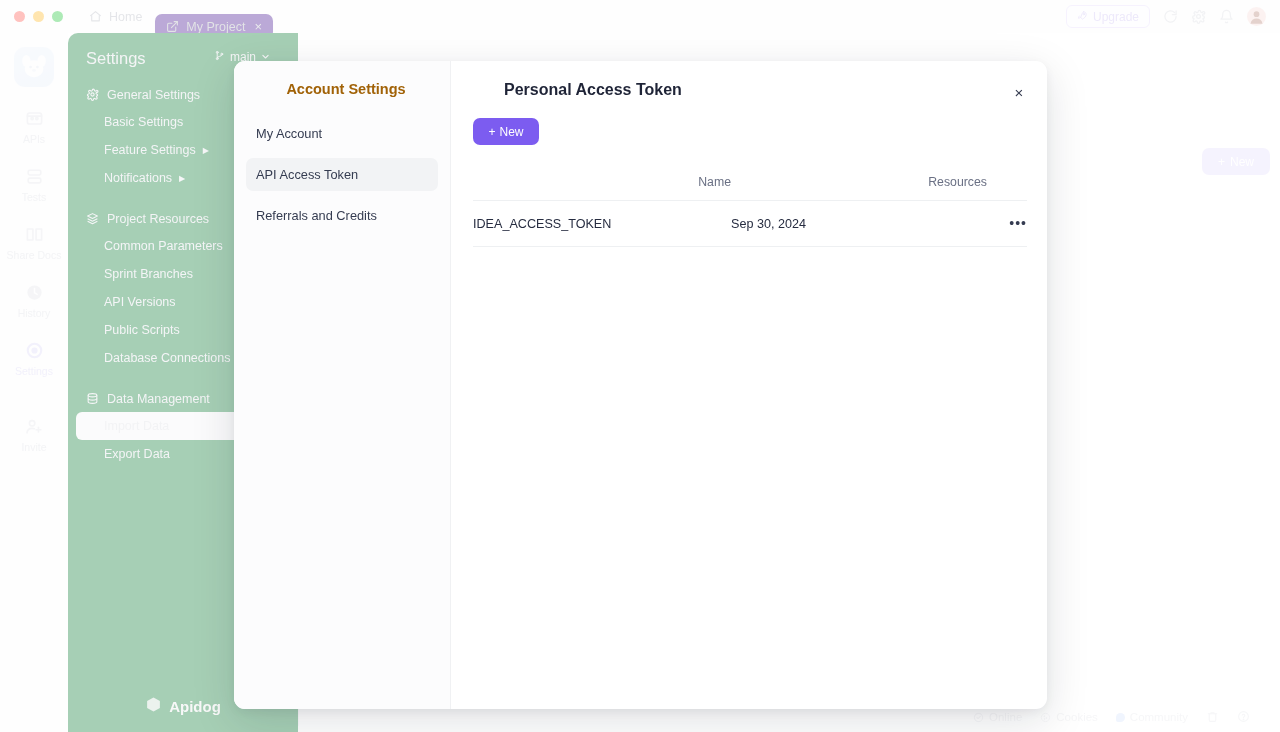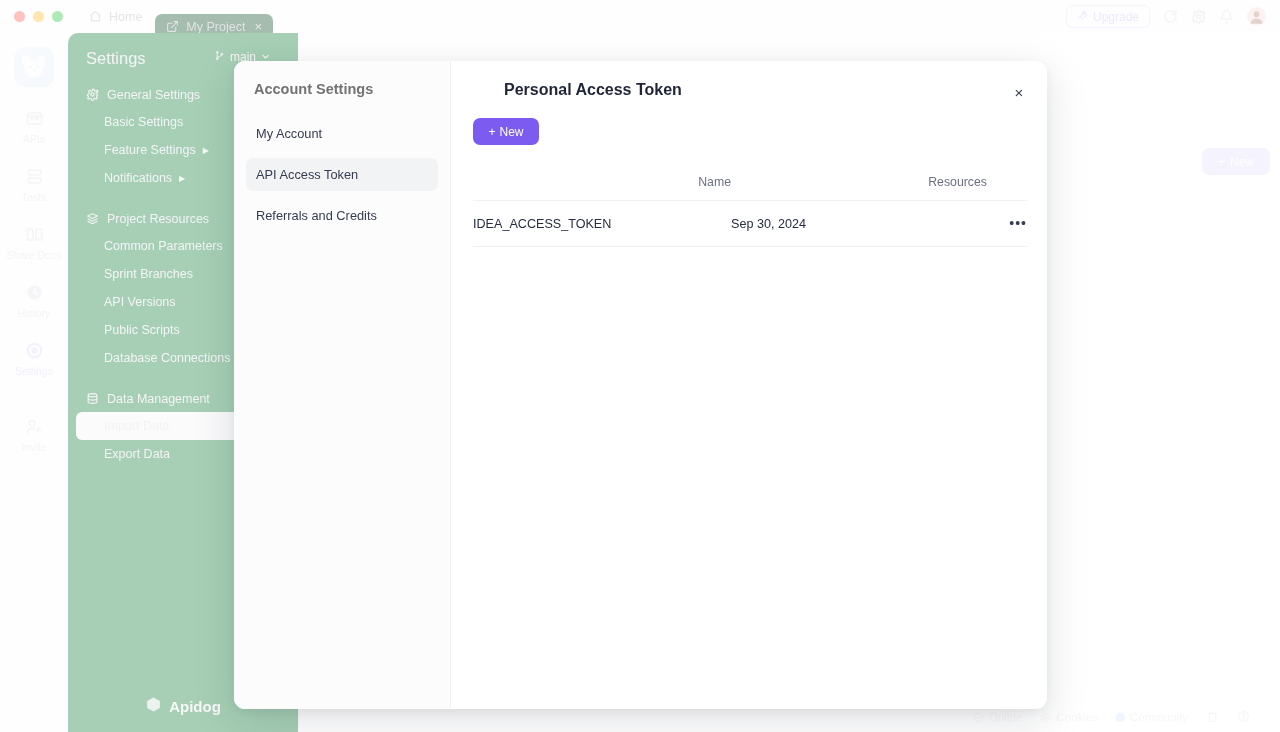--- a/index.html
+++ b/index.html
@@ -50,21 +50,21 @@
     align-items: center;
     gap: 7px;
     height: 25px;
     padding: 0 11px;
     border-radius: 7px;
     font-size: 12.5px;
     color: #b9bcc4;
     white-space: nowrap;
   }
   .tab.active {
-    background: #14532d;
+    background: #4c1d95;
     color: #b4b7bf;
     box-shadow: 0 1px 2px rgba(16,24,40,.06);
     margin-top: 20px;
   }
   .tab .tabclose {
     font-size: 13px;
     line-height: 1;
     color: #c7cad1;
     margin-left: 2px;
   }
@@ -260,22 +260,23 @@
   .modal-nav {
     width: 217px;
     background: #fcfcfd;
     border-right: 1px solid #f0f1f3;
     padding: 20px 12px 0 12px;
     flex-shrink: 0;
   }
   .modal-nav-title {
     font-size: 14.5px;
     font-weight: 700;
-    color: #737373;
+    color: #a16207;
     padding: 0 0 12px 8px;
+    text-align: center;
   }
   .mn-item {
     display: flex;
     align-items: center;
     height: 33px;
     padding: 0 10px;
     margin-top: 8px;
     border-radius: 7px;
     font-size: 12.8px;
     color: #353c51;

